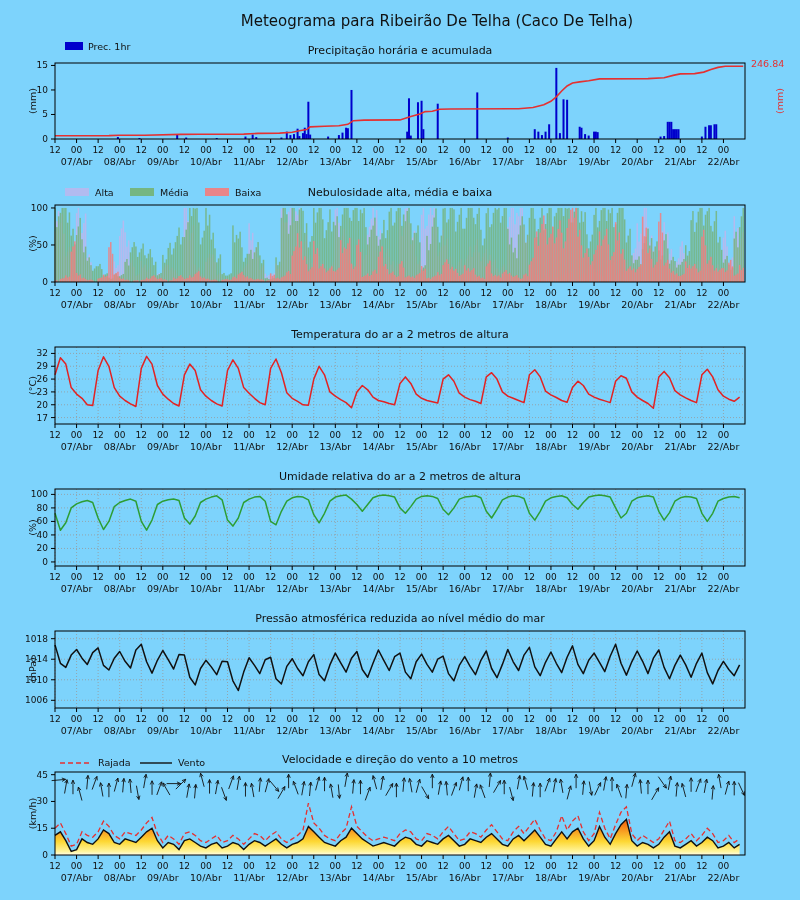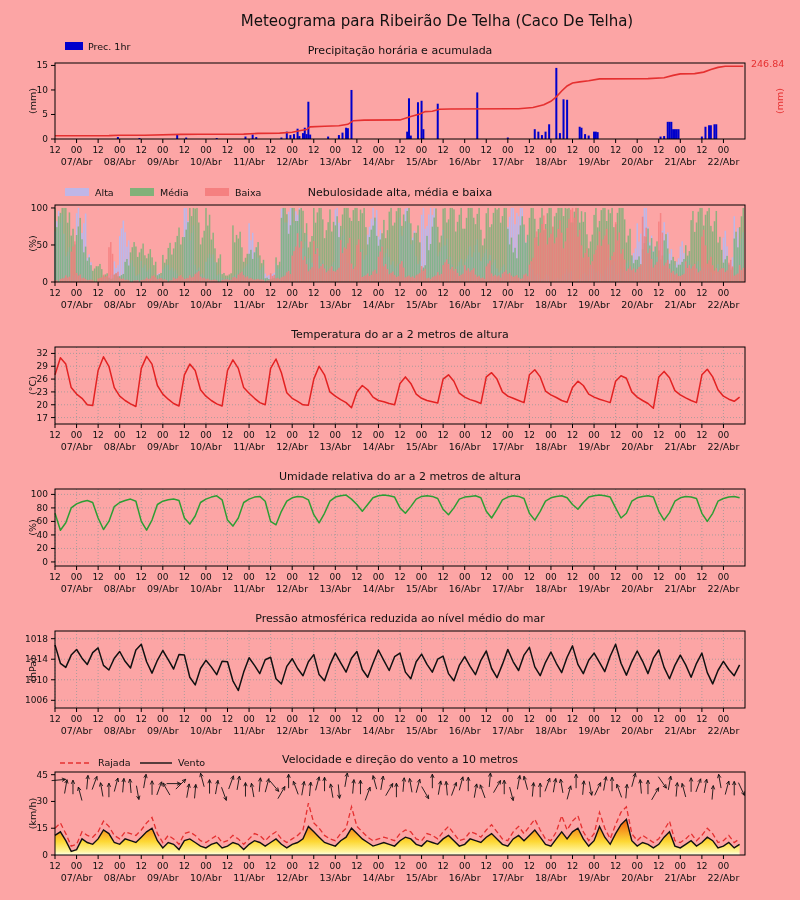--- a/index.html
+++ b/index.html
@@ -1,16 +1,16 @@
 <!DOCTYPE html>
 <html><head>
 <meta charset="utf-8">
 <style>
   html,body{margin:0;padding:0;background:#ffffff;font-family:"DejaVu Sans","Liberation Sans",sans-serif;}
-  #stage{position:relative;width:800px;height:900px;background:#fca5a5;overflow:hidden;}
+  #stage{position:relative;width:800px;height:900px;background:#7dd3fc;overflow:hidden;}
   #main-title{position:absolute;top:12px;left:0;width:874px;text-align:center;font-size:15px;color:#111;}
   svg text{font-family:"DejaVu Sans","Liberation Sans",sans-serif;}
 </style>
 </head>
 <body>
 
 <div id="stage">
   <div id="main-title">Meteograma para Ribeirão De Telha (Caco De Telha)</div>
   <svg id="chart" width="800" height="900" viewBox="0 0 800 900">
       <defs>

